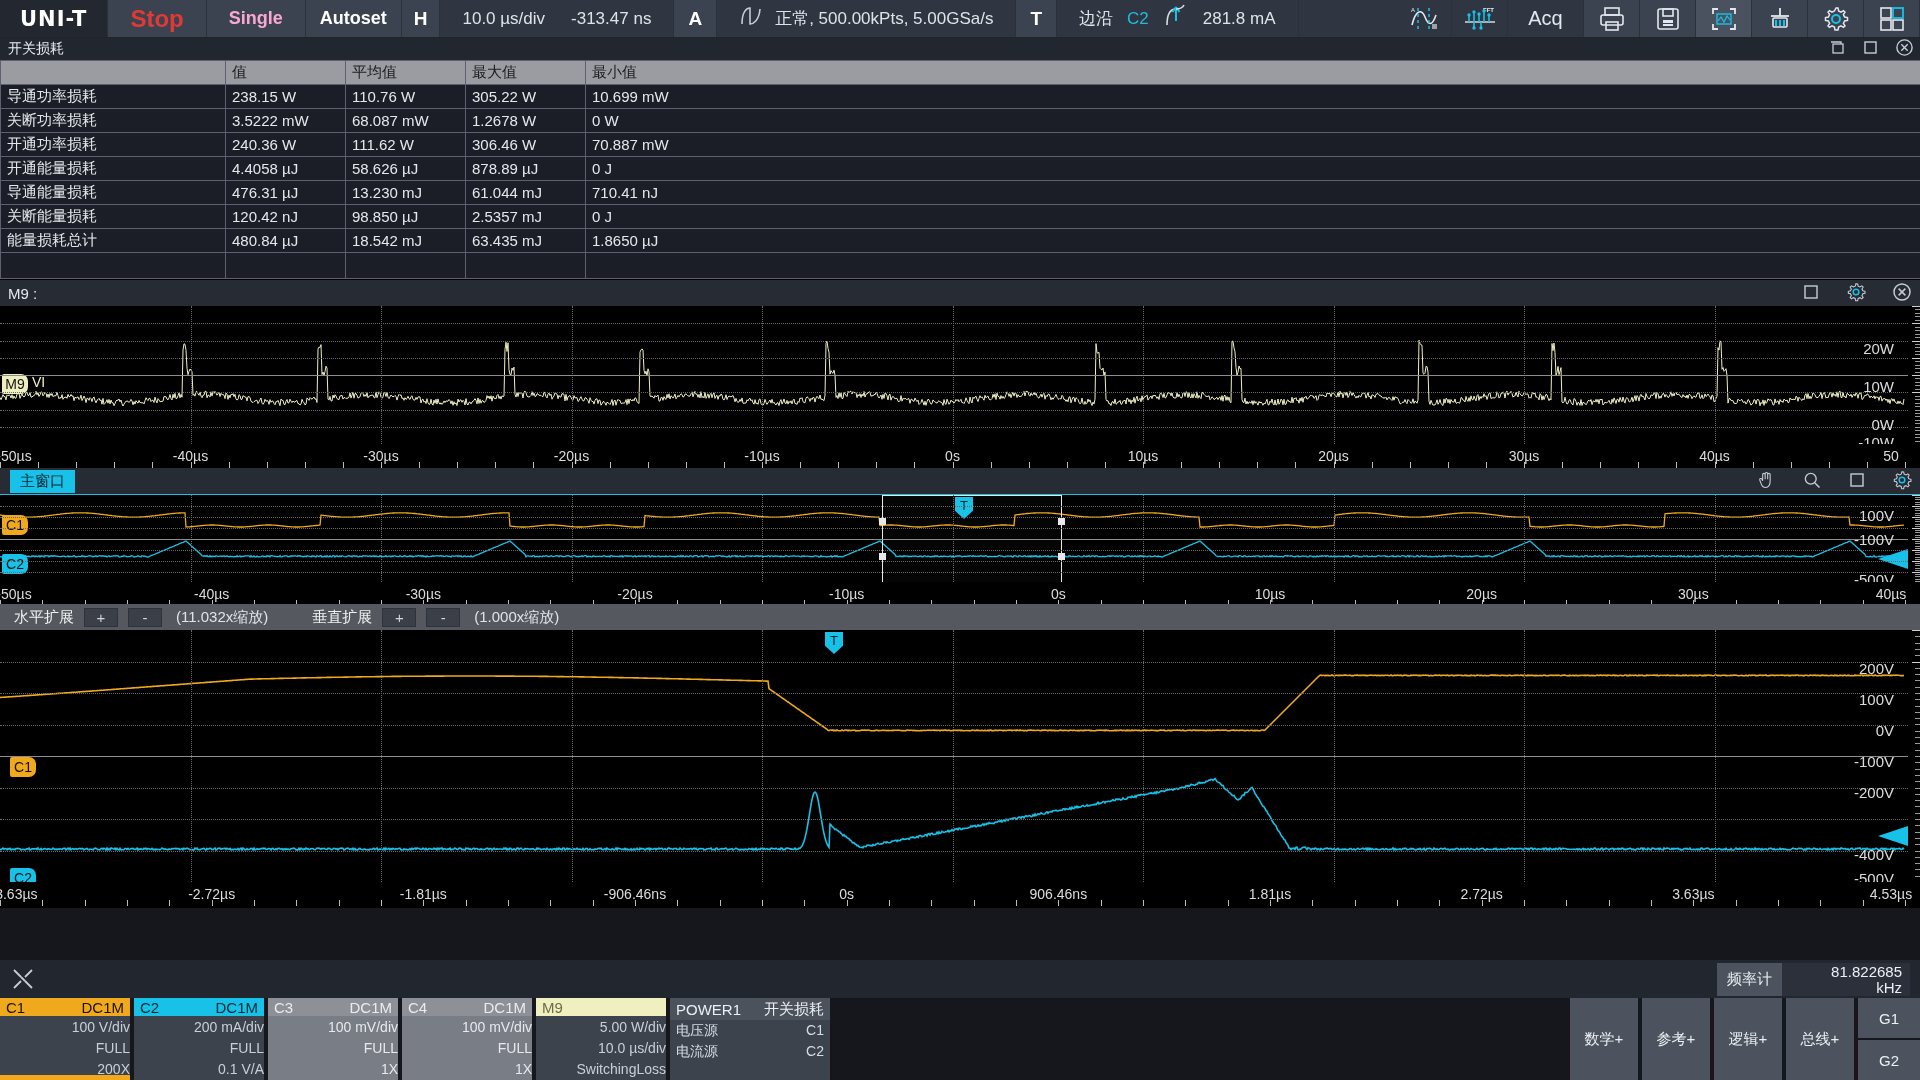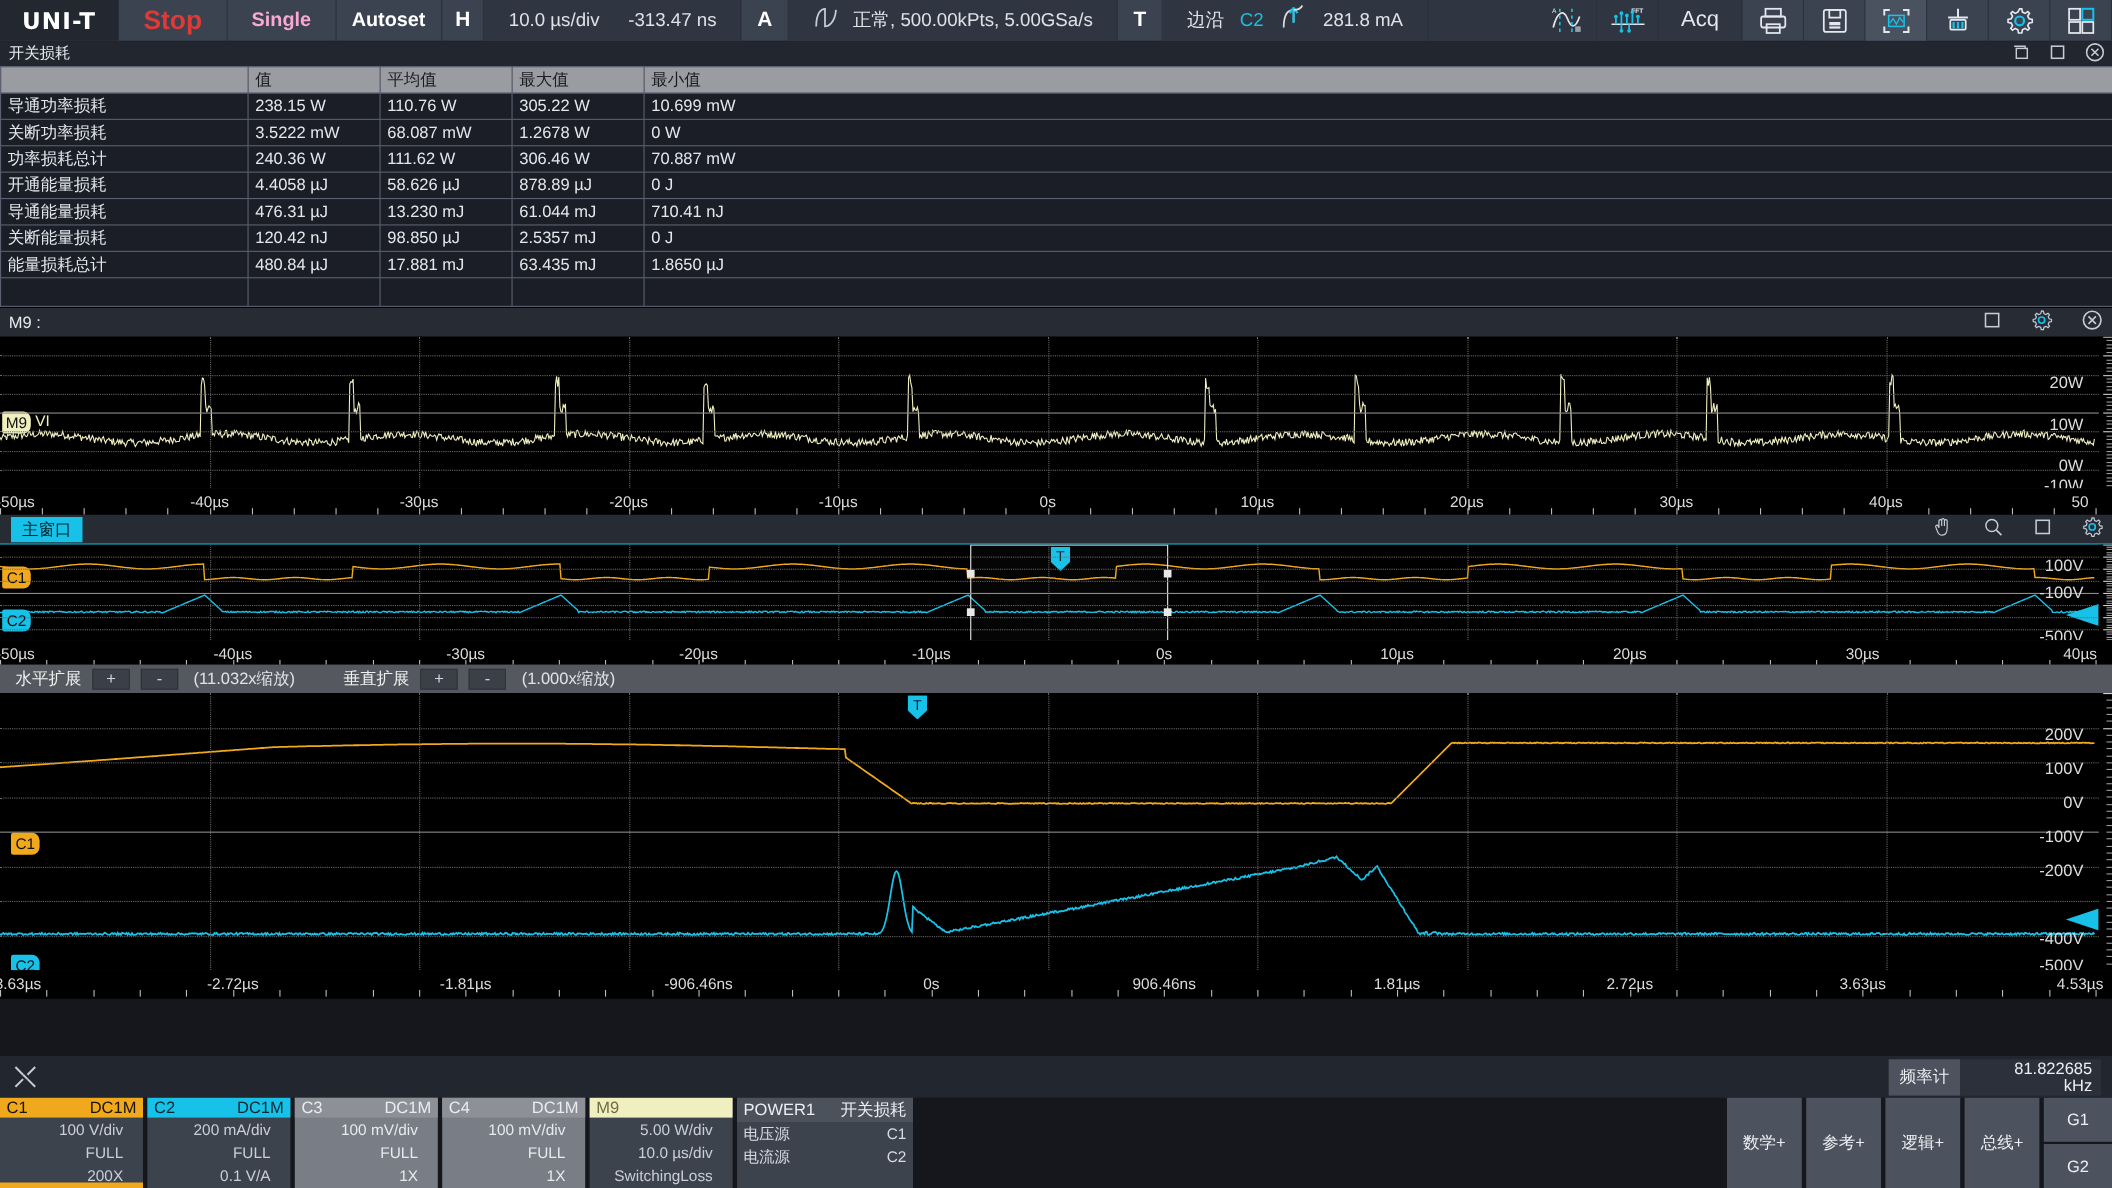--- a/index.html
+++ b/index.html
@@ -172,21 +172,21 @@
   .bot-chans { position: absolute; left: 0; right: 0; top: 38px; bottom: 0; display: flex; }
   .chan {
     width: 130px; margin-right: 4px;
     background: #3d434d; position: relative;
     display: flex; flex-direction: column;
   }
   .chan-top {
     height: 22px; display: flex; align-items: center; justify-content: space-between;
     padding: 0 6px; font-size: 15px;
   }
-  .chan-rows { flex: 1; padding: 1px 18px 0 6px; text-align: right; font-size: 14px; color: #c9cfd8; line-height: 21px; }
+  .chan-rows { flex: 1; padding: 1px 0 0 6px; text-align: right; font-size: 14px; color: #c9cfd8; line-height: 21px; }
   .chan-underline { position: absolute; left: 0; right: 0; bottom: 0; height: 5px; }
   .chan.c1 .chan-top { background: #f0a81c; color: #1a1205; }
   .chan.c2 .chan-top { background: #17c1e8; color: #042630; }
   .chan.c3 .chan-top, .chan.c4 .chan-top { background: #8d9097; color: #e9ecf1; }
   .chan.m9 .chan-top { background: #f0efc0; color: #6e6c44; }
   .chan.c3, .chan.c4 { background: #797d85; }
   .chan.c3 .chan-rows, .chan.c4 .chan-rows { color: #e6e9ee; }
 
   .powerbox {
     width: 160px; margin-right: 4px; background: #3d434d;
@@ -395,21 +395,21 @@
           <td>10.699 mW</td>
         </tr>
         <tr>
           <td>关断功率损耗</td>
           <td>3.5222 mW</td>
           <td>68.087 mW</td>
           <td>1.2678 W</td>
           <td>0 W</td>
         </tr>
         <tr>
-          <td>功率损耗总计</td>
+          <td>开通功率损耗</td>
           <td>240.36 W</td>
           <td>111.62 W</td>
           <td>306.46 W</td>
           <td>70.887 mW</td>
         </tr>
         <tr>
           <td>开通能量损耗</td>
           <td>4.4058 µJ</td>
           <td>58.626 µJ</td>
           <td>878.89 µJ</td>
@@ -425,21 +425,21 @@
         <tr>
           <td>关断能量损耗</td>
           <td>120.42 nJ</td>
           <td>98.850 µJ</td>
           <td>2.5357 mJ</td>
           <td>0 J</td>
         </tr>
         <tr>
           <td>能量损耗总计</td>
           <td>480.84 µJ</td>
-          <td>17.881 mJ</td>
+          <td>18.542 mJ</td>
           <td>63.435 mJ</td>
           <td>1.8650 µJ</td>
         </tr>
         <tr class="meas-pad-row">
           <td></td>
             <td></td>
             <td></td>
             <td></td>
             <td></td>
         </tr>

